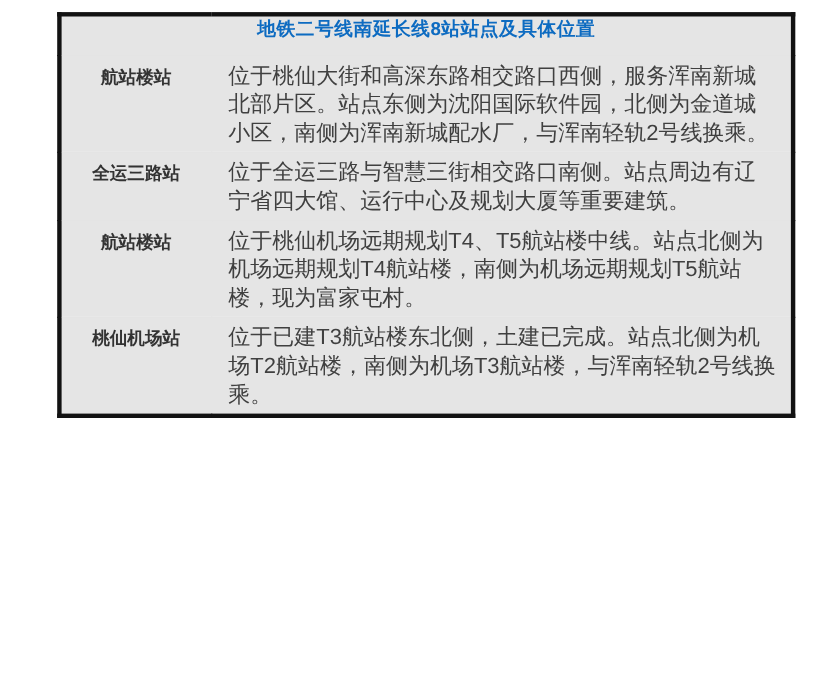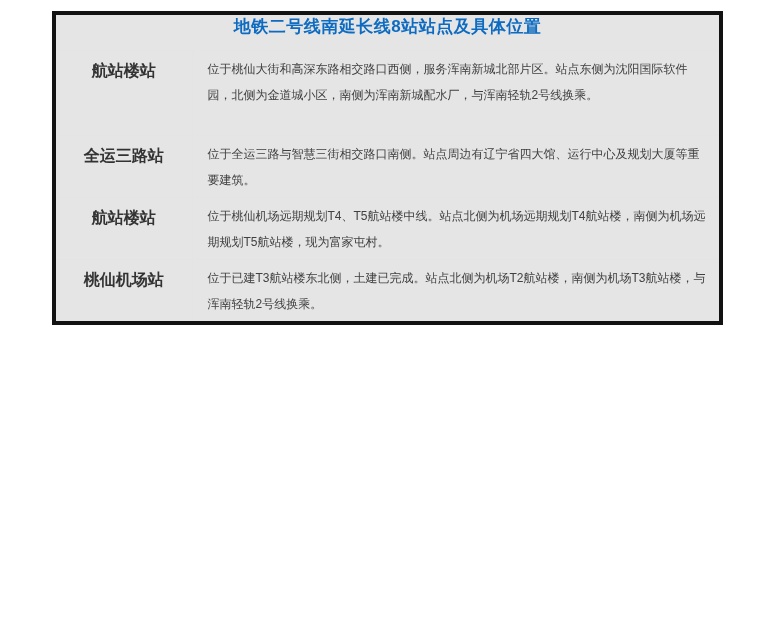--- a/index.html
+++ b/index.html
@@ -36,21 +36,21 @@
   }
   td.station {
     text-align: center;
     font-weight: bold;
     font-size: 16px;
     color: #333333;
     padding: 7px 4px 4px 4px;
     line-height: 26px;
   }
   td.desc {
-    font-size: 12px;
+    font-size: 20px;
     color: #404040;
     line-height: 26px;
     padding: 5px 12px 4px 15px;
     text-align: left;
   }
   tr.h3 td { height: 85px; }
   tr.h2 td { height: 61px; }
 </style>
 </head>
 <body>

